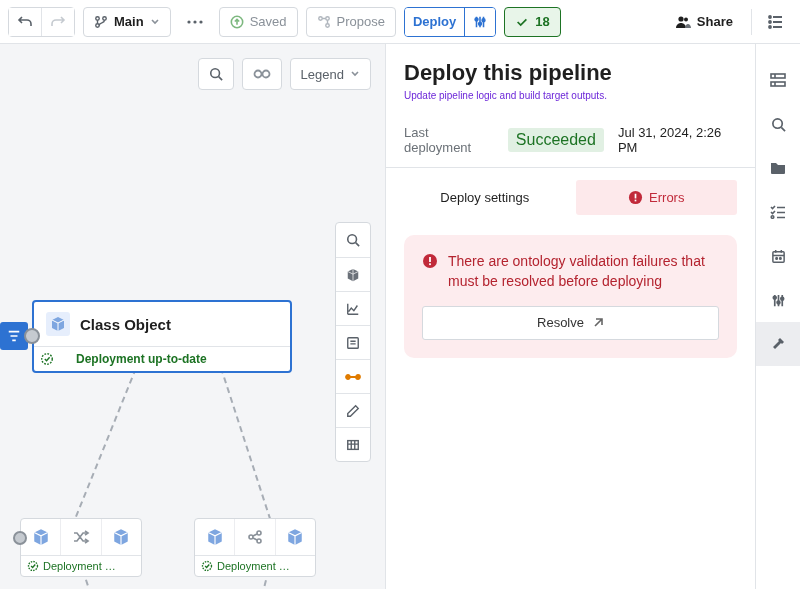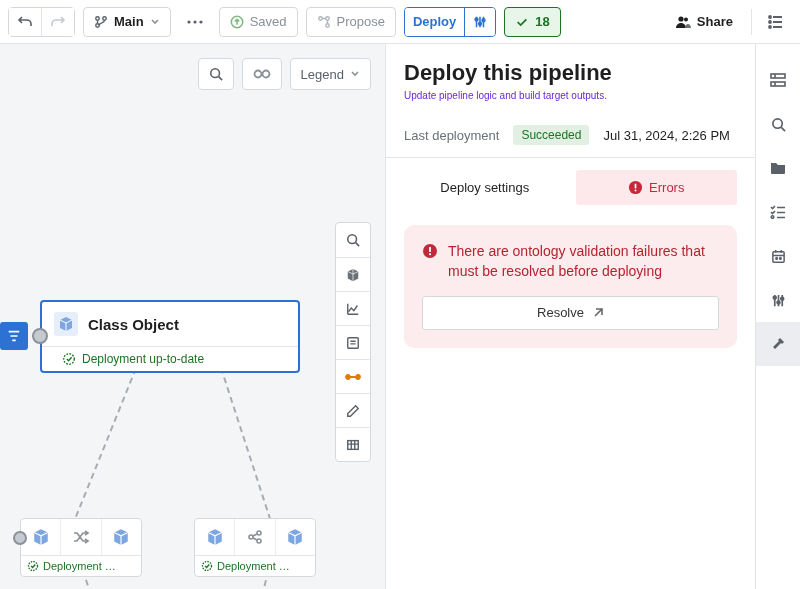--- a/index.html
+++ b/index.html
@@ -173,44 +173,44 @@
     cursor: pointer;
     color: #5a6169;
     font-weight: bold;
   }
   .canvas-sidebar .csb-btn + .csb-btn { border-top: 1px solid #e1e4e8; }
   .csb-btn.orange svg { stroke: #e07b00; fill: #e07b00; }
 
   
   .node-main {
     position: absolute;
-    left: 40px;
+    left: 32px;
     top: 256px;
     width: 260px;
     background: #fff;
     border: 2px solid #2d72d2;
     border-radius: 4px;
   }
   .node-main .node-header {
     display: flex;
     align-items: center;
     gap: 10px;
     padding: 10px 12px;
     font-size: 15px;
     font-weight: 700;
   }
   .node-main .node-footer {
     border-top: 1px solid #e1e4e8;
-    padding: 5px 20px;
-    display: flex;
-    align-items: center;
-    gap: 6px;
+    padding: 5px 6px;
+    display: flex;
+    align-items: center;
+    gap: 22px;
     color: #1d7324;
     font-size: 12px;
-    font-weight: 400;
+    font-weight: 700;
   }
   .cube-icon-bg {
     width: 24px; height: 24px;
     display: flex; align-items: center; justify-content: center;
     background: #e6eefc;
     border-radius: 3px;
   }
   .node-handle {
     position: absolute;
     width: 16px; height: 16px;
@@ -295,21 +295,21 @@
     align-items: center;
     gap: 14px;
     border-bottom: 1px solid #e1e4e8;
   }
   .dp-meta-label { color: #6b7177; font-weight: 500; }
   .succ-badge {
     background: #e1f0e3;
     color: #1d7324;
     padding: 3px 8px;
     border-radius: 3px;
-    font-size: 12px;
+    font-size: 16px;
     font-weight: 500;
   }
   .dp-tabs {
     display: flex;
     padding: 12px 18px 0 18px;
     gap: 10px;
   }
   .dp-tab {
     flex: 1;
     text-align: center;

